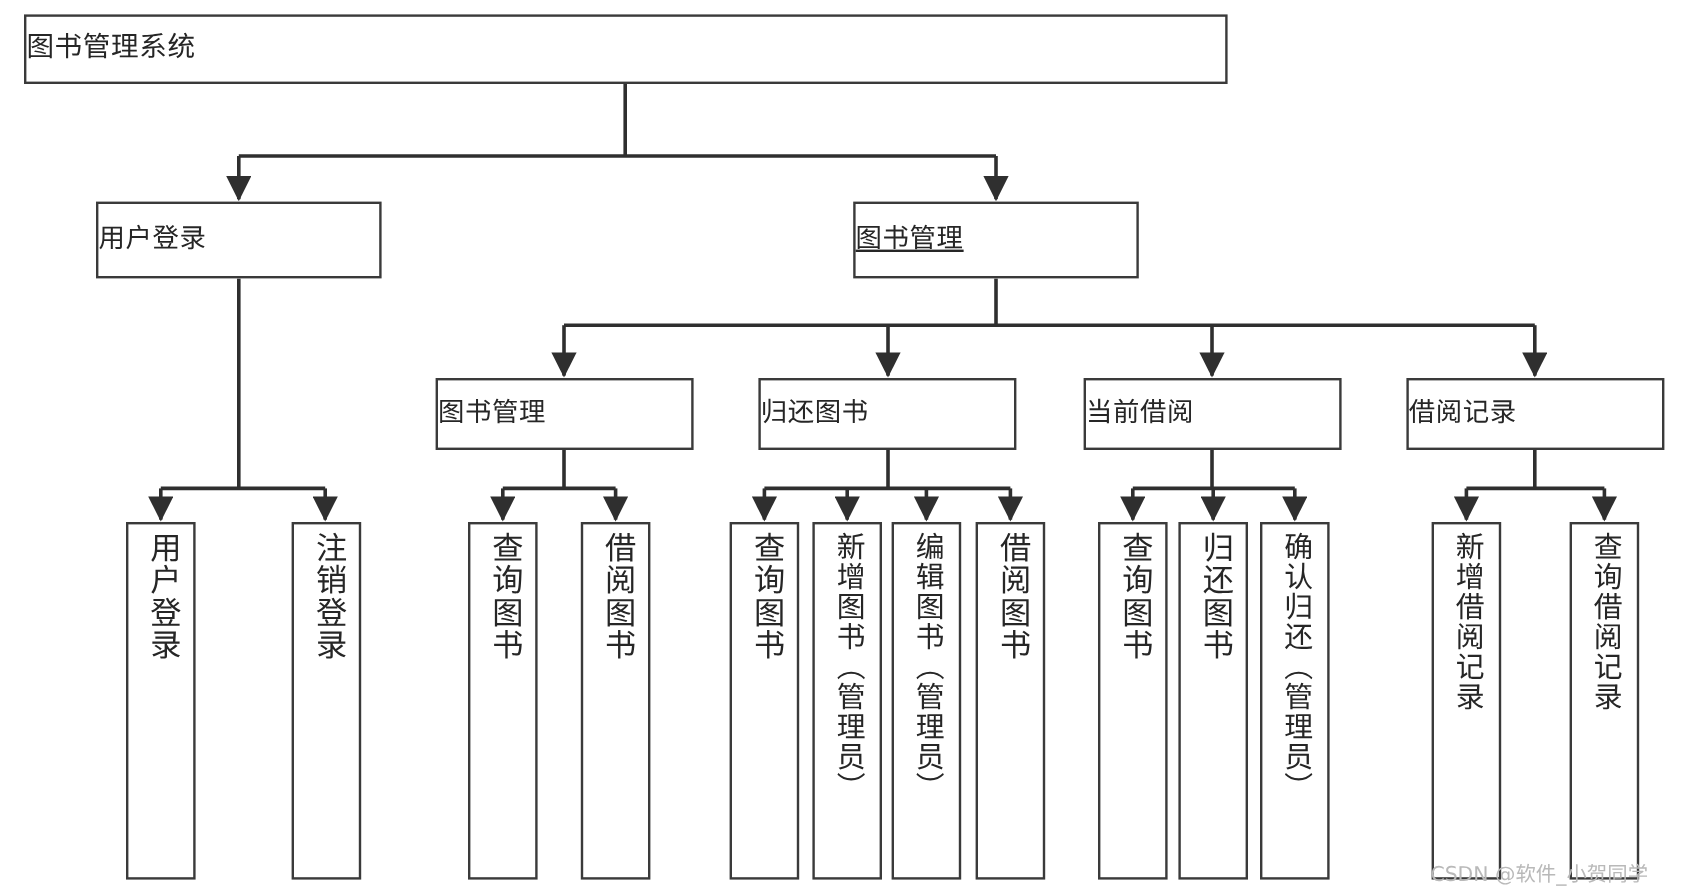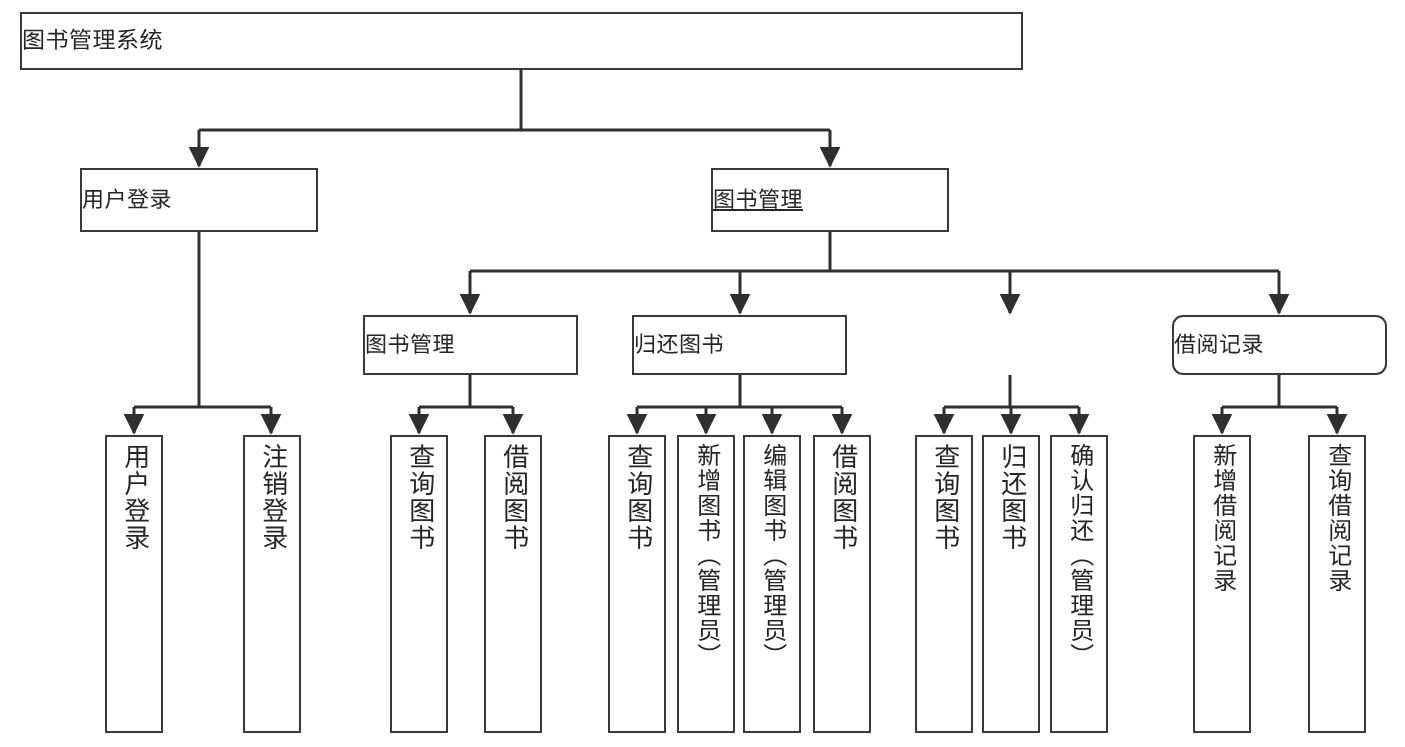--- a/index.html
+++ b/index.html
@@ -141,21 +141,24 @@
   <div class="node horiz" style="left:711px; top:168px; width:238px; height:64px;text-decoration:underline;">
     <span class="label">图书管理</span>
   </div>
 
   <div class="node horiz" style="left:363px; top:315px; width:215px; height:60px;">
     <span class="label">图书管理</span>
   </div>
   <div class="node horiz" style="left:632px; top:315px; width:215px; height:60px;">
     <span class="label">归还图书</span>
   </div>
-  <div class="node horiz" style="left:1172px; top:315px; width:215px; height:60px;border-radius:11px;">
+  <div class="node horiz" style="left:903px; top:315px; width:215px; height:60px;">
+    <span class="label">当前借阅</span>
+  </div>
+  <div class="node horiz" style="left:1172px; top:315px; width:215px; height:60px;">
     <span class="label">借阅记录</span>
   </div>
 
   <div class="node vert" style="left:105px; top:435px; width:58px; height:298px;">
     <span class="label">用户登录</span>
   </div>
   <div class="node vert" style="left:243px; top:435px; width:58px; height:298px;">
     <span class="label">注销登录</span>
   </div>
 
@@ -189,14 +192,15 @@
     <span class="label">确认归还（管理员）</span>
   </div>
 
   <div class="node vert small" style="left:1193px; top:435px; width:58px; height:298px;">
     <span class="label">新增借阅记录</span>
   </div>
   <div class="node vert small" style="left:1308px; top:435px; width:58px; height:298px;">
     <span class="label">查询借阅记录</span>
   </div>
 
+  <div class="watermark" style="left:1192px; top:714px;">CSDN @软件_小贺同学</div>
 
 </div>
 
 </body></html>

